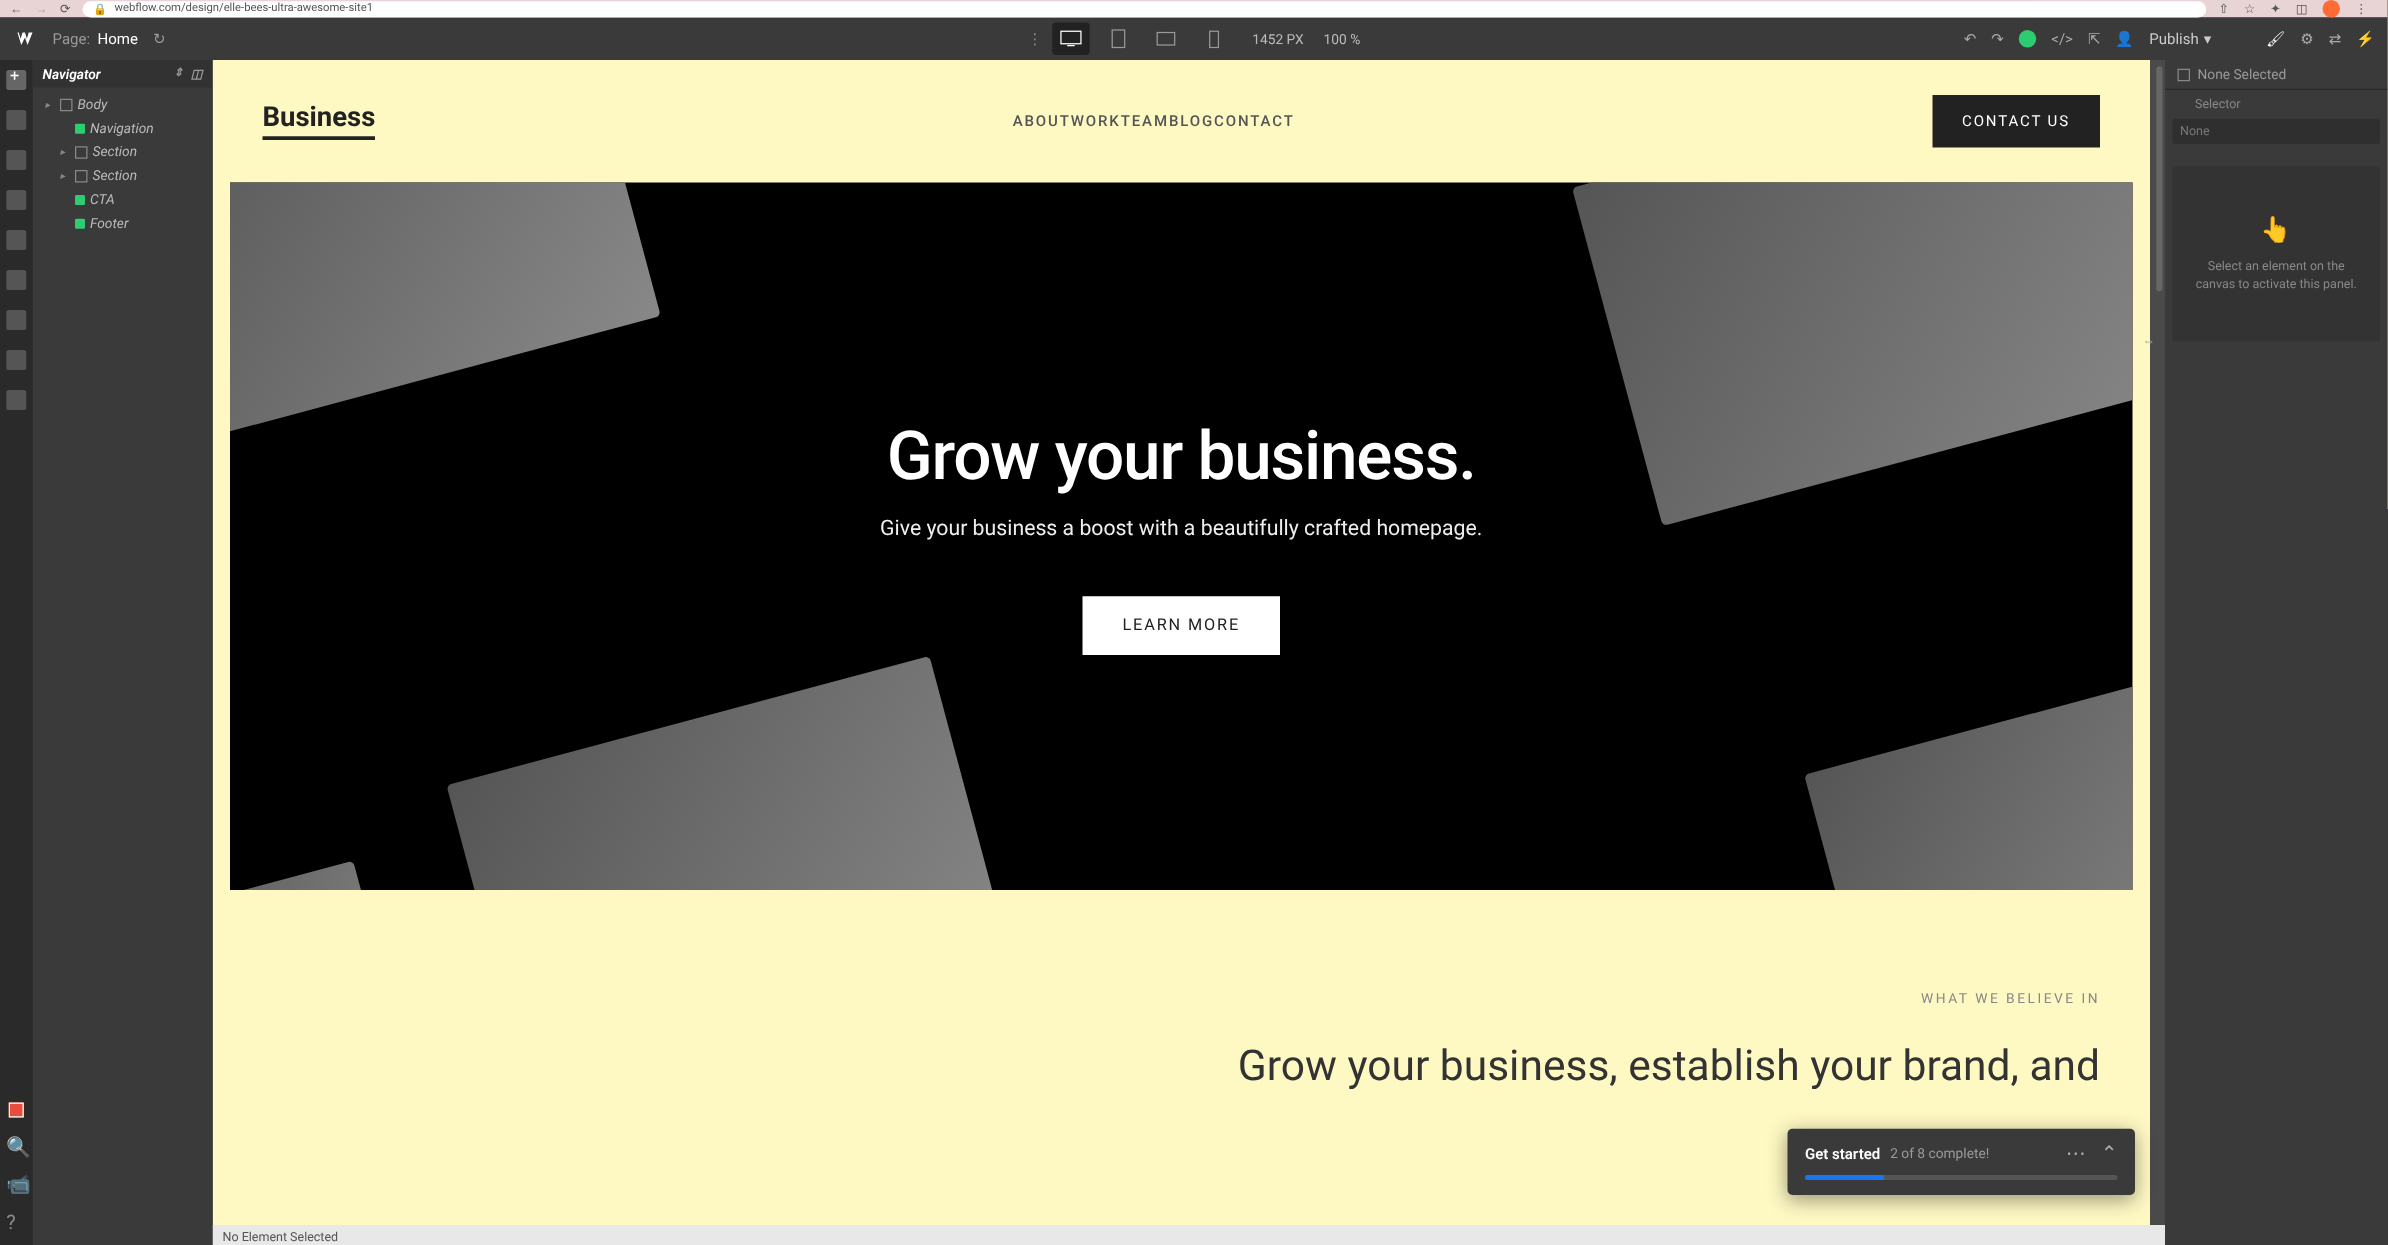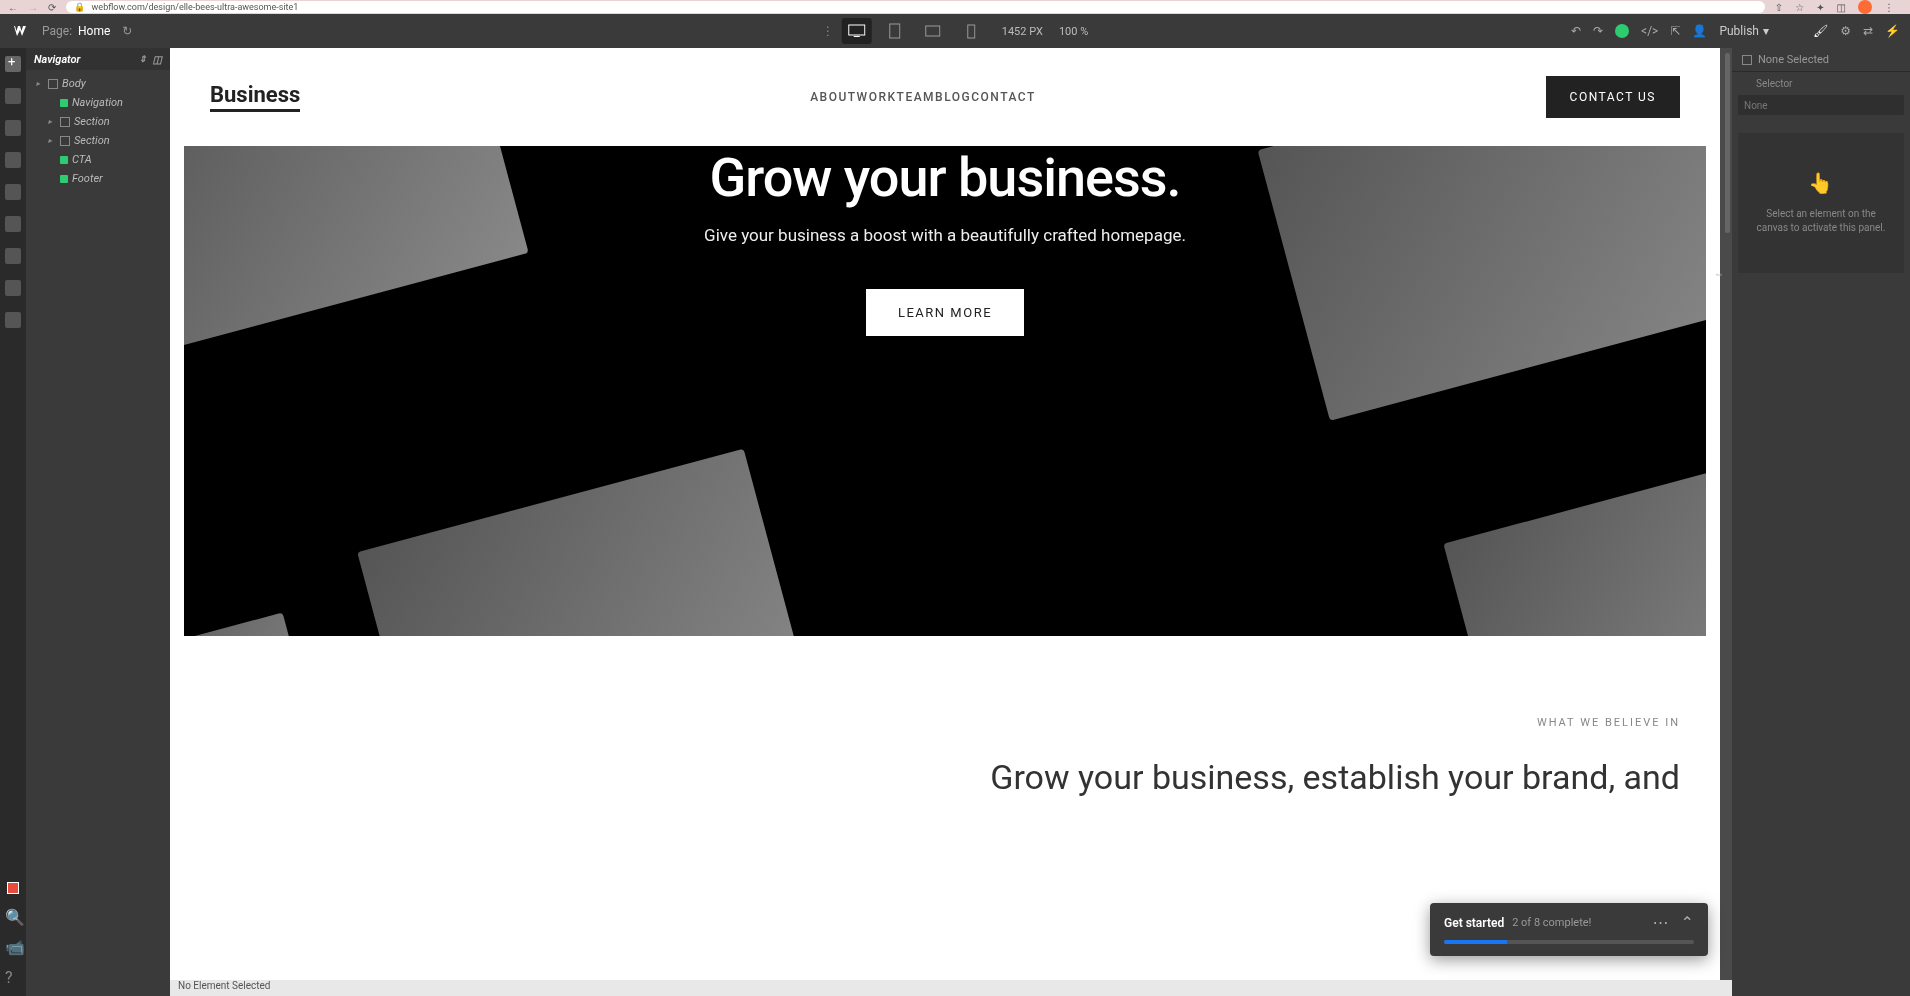--- a/index.html
+++ b/index.html
@@ -44,52 +44,52 @@
 .navigator-tree { padding: 4px 0; }
 .tree-node { height: 19px; display: flex; align-items: center; padding: 0 6px; cursor: pointer; gap: 4px; color: #bbb; }
 .tree-indent { display: inline-block; }
 .tree-arrow { width: 8px; color: #888; font-size: 8px; }
 .tree-icon-box { width: 10px; height: 10px; border: 1px solid #888; display: inline-block; }
 .tree-icon-green { width: 8px; height: 8px; background: #2ecc71; border-radius: 1px; }
 
 
 .canvas-wrap { flex: 1; background: #4a4a4a; display: flex; flex-direction: column; overflow: hidden; position: relative; }
 .canvas-scroll { flex: 1; overflow: hidden; display: flex; justify-content: center; padding: 0 12px 0 0; }
-.canvas { width: 100%; background: #ffffff; overflow-y: auto; position: relative; }
+.canvas { width: 100%; background: #fef9c3; overflow-y: auto; position: relative; }
 .canvas-scrollbar { position: absolute; right: 2px; top: 0; width: 6px; height: 100%; }
 .canvas-thumb { position: absolute; right: 0; top: 5px; width: 5px; height: 180px; background: #666; border-radius: 3px; }
 
 
 .site-nav { display: flex; align-items: center; justify-content: space-between; padding: 28px 40px; }
 .site-logo { font-size: 22px; font-weight: 700; color: #222; border-bottom: 3px solid #222; padding-bottom: 2px; }
 .site-menu { display: flex; }
 .site-menu a { color: #555; font-size: 12px; letter-spacing: 1.5px; font-weight: 500; }
 .contact-btn { background: #222; color: #fff; padding: 14px 24px; font-size: 12px; letter-spacing: 1.5px; }
-.hero { margin: 0 14px; height: 490px; background: #000; position: relative; overflow: hidden; display: flex; flex-direction: column; align-items: center; justify-content: flex-start; }
+.hero { margin: 0 14px; height: 566px; background: #000; position: relative; overflow: hidden; display: flex; flex-direction: column; align-items: center; justify-content: center; }
 .hero-shapes { position: absolute; inset: 0; }
 .hero-shape { position: absolute; background: linear-gradient(135deg, #555, #888); transform: rotate(-15deg); border-radius: 4px; }
 .hero-content { position: relative; z-index: 2; text-align: center; color: #fff; }
 .hero-title { font-size: 54px; font-weight: 500; letter-spacing: -1px; }
 .hero-sub { font-size: 17px; margin-top: 16px; font-weight: 400; color: #eee; }
 .learn-btn { background: #fff; color: #222; padding: 16px 32px; font-size: 13px; letter-spacing: 1.5px; margin-top: 44px; display: inline-block; }
 .section2 { text-align: right; padding: 80px 40px 20px; }
 .sec2-eyebrow { font-size: 11px; letter-spacing: 2px; color: #888; margin-bottom: 28px; }
 .sec2-title { font-size: 34px; font-weight: 400; color: #333; }
 
 
 .get-started { position: absolute; bottom: 40px; right: 24px; width: 278px; background: #3a3a3a; border-radius: 4px; padding: 10px 14px 12px; box-shadow: 0 4px 16px rgba(0,0,0,0.4); }
 .gs-header { display: flex; align-items: center; }
 .gs-title { color: #fff; font-size: 12px; font-weight: 600; }
 .gs-progress-text { color: #999; font-size: 11px; margin-left: 8px; }
 .gs-icons { margin-left: auto; display: flex; gap: 12px; color: #aaa; }
 .gs-bar { height: 4px; background: #555; border-radius: 2px; margin-top: 8px; overflow: hidden; }
 .gs-fill { height: 100%; background: #1976f2; width: 25%; }
 
 
-.status-bar { height: 16px; background: #e8e8e8; color: #555; font-size: 10px; display: flex; align-items: flex-start; padding: 0 8px; }
+.status-bar { height: 16px; background: #e8e8e8; color: #555; font-size: 10px; display: flex; align-items: flex-end; padding: 0 8px; }
 
 
 .right-panel { width: 178px; background: #3a3a3a; color: #ccc; font-size: 11px; }
 .rp-none-row { height: 24px; display: flex; align-items: center; padding: 0 10px; gap: 6px; color: #999; border-bottom: 1px solid #2a2a2a; }
 .rp-selector-label { padding: 6px 24px 2px; color: #888; font-size: 10px; }
 .rp-selector-input { margin: 4px 6px; height: 20px; background: #2f2f2f; border-radius: 2px; padding: 0 6px; color: #777; display: flex; align-items: center; font-size: 10px; }
 .rp-empty { margin: 18px 6px; height: 140px; background: #333; display: flex; flex-direction: column; align-items: center; justify-content: center; text-align: center; padding: 0 12px; gap: 12px; }
 .rp-empty-icon { font-size: 20px; color: #999; }
 .rp-empty-text { color: #888; font-size: 10px; line-height: 1.4; }
 

